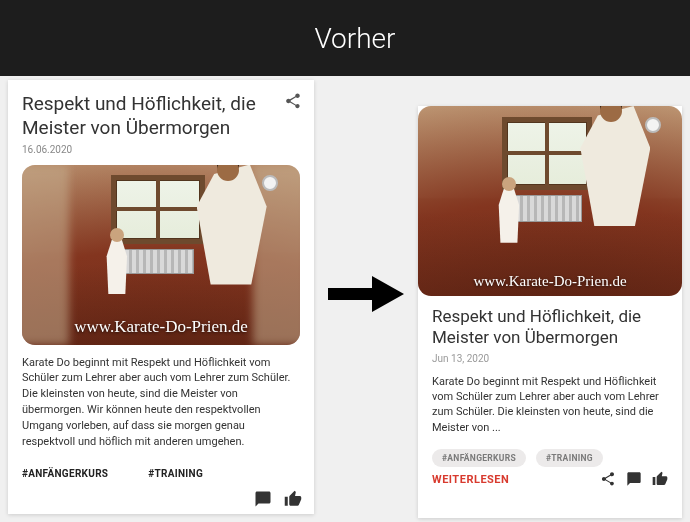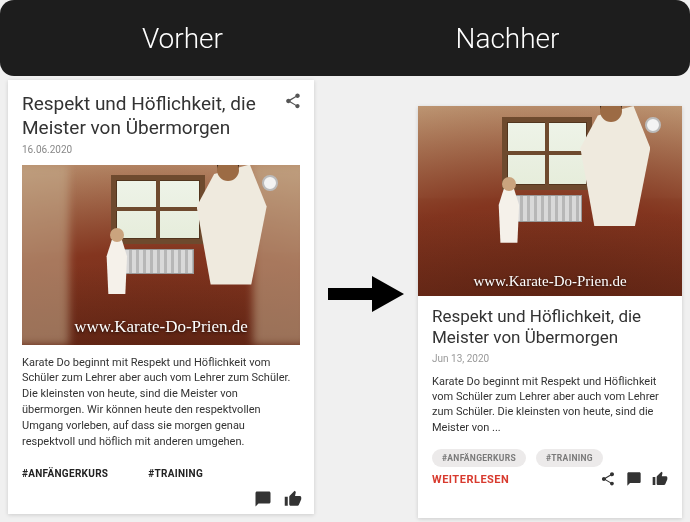--- a/index.html
+++ b/index.html
@@ -12,21 +12,20 @@
     position: relative;
   }
   .banner {
     background: #1d1d1d;
     height: 76px;
     display: flex;
     align-items: center;
     color: #fff;
     font-size: 28px;
     font-weight: 300;
-    border-radius: 14px;
   }
   .banner .left-lbl { flex: 1; text-align: center; padding-left:20px; }
   .banner .right-lbl { flex: 1; text-align: center; padding-right:20px; }
   .stage {
     position: relative;
     height: 324px;
   }
   .card {
     position: absolute;
     background: #fff;
@@ -167,20 +166,21 @@
   .arrow svg { width: 100%; height: 100%; }
   
   .photo {
     position:absolute;
     inset:0;
     background:
       linear-gradient(180deg, rgba(0,0,0,0) 55%, rgba(60,20,10,.35) 100%),
       radial-gradient(ellipse 900px 450px at 50% 110%, #6d2b18 0%, #83351f 25%, transparent 60%),
       linear-gradient(180deg, #d8c39a 0%, #cbb489 48%, #b79a6e 49%, #7d4126 70%, #5a2a17 100%);
     overflow:hidden;
+    border-radius:13px;
   }
   .photo .blur-l, .photo .blur-r {
     position:absolute; top:0; bottom:0; width:20%;
     background: rgba(198,175,144,.55);
     filter: blur(4px);
   }
   .photo .blur-l{left:-3%;}
   .photo .blur-r{right:-3%;}
   .photo .window{
     position:absolute;
@@ -246,21 +246,20 @@
   .cr-img .photo .url{ bottom:6px; font-size:15px; }
   .ico { width:16px; height:16px; display:inline-block; }
   .ico svg{width:100%;height:100%;fill:currentColor;}
   .ico-lg{width:18px;height:18px;}
 </style>
 </head>
 <body>
 
 <div class="banner">
   <div class="left-lbl">Vorher</div>
-  <div class="right-lbl">Nachher</div>
 </div>
 
 <div class="stage">
 
   <article class="card card-left">
     <header class="cl-head">
       <h2 class="cl-title">Respekt und Höflichkeit, die Meister von Übermorgen</h2>
       <span class="cl-share ico ico-lg">
         <svg viewBox="0 0 24 24">
             <path d="M18 16.1c-.8 0-1.5.3-2 .8l-7.1-4.1c.05-.2.1-.5.1-.8s-.05-.5-.1-.8L15.9 7c.6.5 1.3.9 2.1.9 1.7 0 3-1.3 3-3s-1.3-3-3-3-3 1.3-3 3c0 .3.05.5.1.8L8 9.8c-.6-.5-1.3-.9-2.1-.9-1.7 0-3 1.3-3 3s1.3 3 3 3c.8 0 1.5-.3 2.1-.9l7.1 4.1c-.05.2-.1.5-.1.7 0 1.6 1.3 2.9 2.9 2.9s2.9-1.3 2.9-2.9-1.2-2.7-2.8-2.7z"></path>

